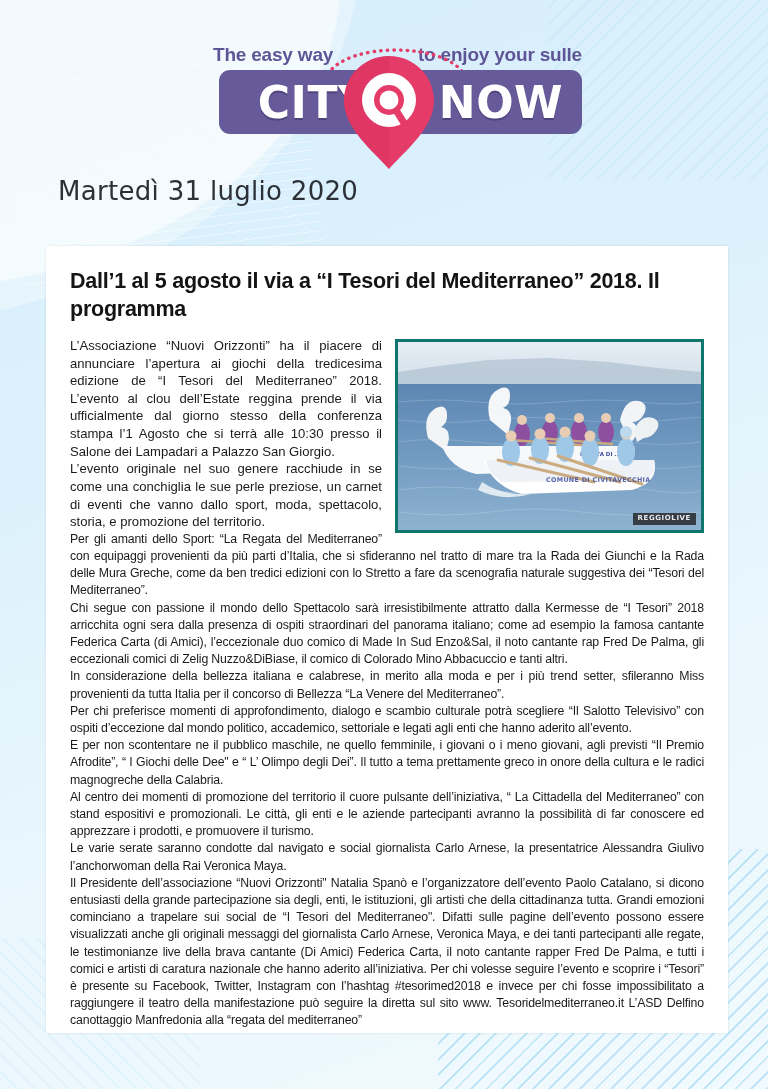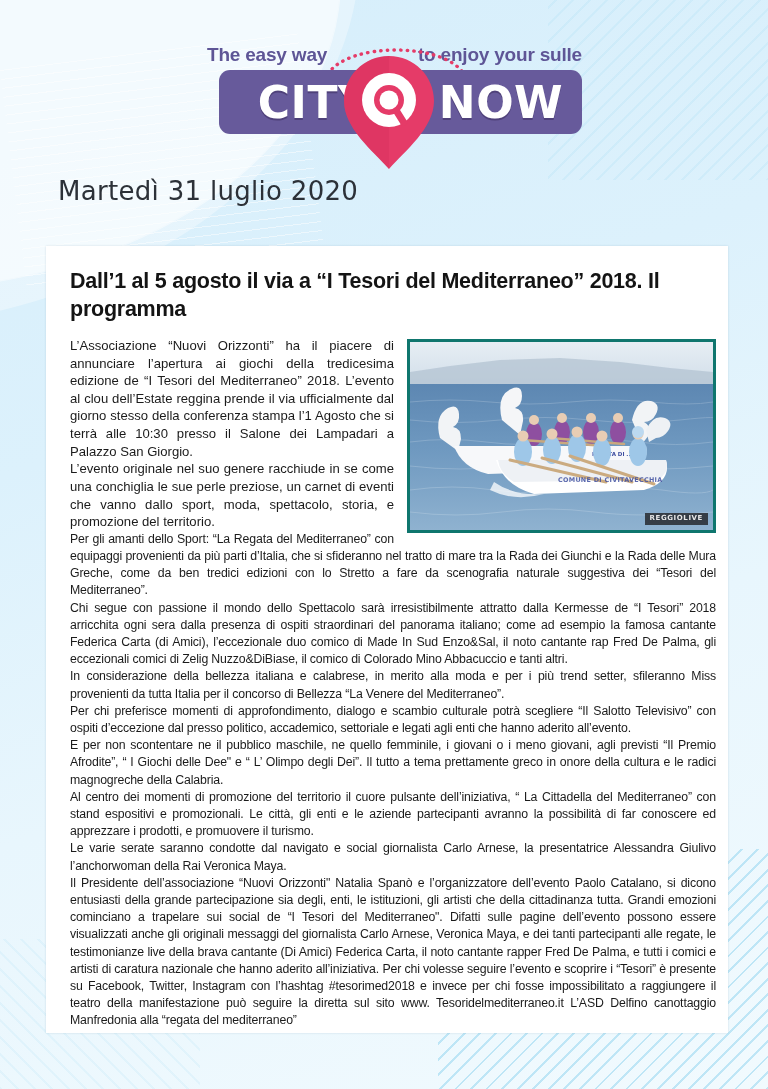--- a/index.html
+++ b/index.html
@@ -82,21 +82,21 @@
     position:absolute;left:196px;top:38px;width:386px;height:130px;
   }
   .tagline{
     position:absolute;top:6px;left:0;width:386px;height:24px;
   }
   .tag-l,.tag-r{
     position:absolute;top:0;
     font-size:19px;font-weight:bold;color:#5e5596;
     letter-spacing:-.2px;white-space:nowrap;
   }
-  .tag-l{left:11px;}
+  .tag-l{left:17px;}
   .tag-r{right:0;}
   .dot-arc{position:absolute;left:130px;top:-4px;width:140px;height:36px;}
 
   .bar{
     position:absolute;top:32px;height:64px;
     background:#675a9b;border-radius:11px;
   }
   .bar-l{left:23px;width:190px;}
   .bar-r{right:0;width:190px;}
   .bar-word{
@@ -125,21 +125,21 @@
     font-weight:400;
   }
 
   
   #card{
     position:absolute;left:46px;top:246px;
     width:682px;height:787px;
     background:#ffffff;z-index:2;
     box-shadow:0 0 2px rgba(120,150,170,.28);
   }
-  .card-inner{padding:22px 12px 0 24px;}
+  .card-inner{padding:22px 24px 0 24px;}
 
   h1.headline{
     margin:0 0 14px 0;
     font-family:"Liberation Sans", sans-serif;
     font-size:21.5px;line-height:1.28;
     font-weight:bold;color:#141414;
     letter-spacing:-.25px;
   }
 
   .float-img{
@@ -309,20 +309,20 @@
       </svg>
       <div class="wmark">REGGIOLIVE</div>
     </div>
 
     <p class="body narrow">L’Associazione “Nuovi Orizzonti” ha il piacere di annunciare l’apertura ai giochi della tredicesima edizione de “I Tesori del Mediterraneo” 2018. L’evento al clou dell’Estate reggina prende il via ufficialmente dal giorno stesso della conferenza stampa l’1 Agosto che si terrà alle 10:30 presso il Salone dei Lampadari a Palazzo San Giorgio.</p>
     <p class="body narrow">L’evento originale nel suo genere racchiude in se come una conchiglia le sue perle preziose, un carnet di eventi che vanno dallo sport, moda, spettacolo, storia, e promozione del territorio.</p>
 
     <p class="body wide">Per gli amanti dello Sport: “La Regata del Mediterraneo” con equipaggi provenienti da più parti d’Italia, che si sfideranno nel tratto di mare tra la Rada dei Giunchi e la Rada delle Mura Greche, come da ben tredici edizioni con lo Stretto a fare da scenografia naturale suggestiva dei “Tesori del Mediterraneo”.</p>
     <p class="body wide">Chi segue con passione il mondo dello Spettacolo sarà irresistibilmente attratto dalla Kermesse de “I Tesori” 2018 arricchita ogni sera dalla presenza di ospiti straordinari del panorama italiano; come ad esempio la famosa cantante Federica Carta (di Amici), l’eccezionale duo comico di Made In Sud Enzo&amp;Sal, il noto cantante rap Fred De Palma, gli eccezionali comici di Zelig Nuzzo&amp;DiBiase, il comico di Colorado Mino Abbacuccio e tanti altri.</p>
     <p class="body wide">In considerazione della bellezza italiana e calabrese, in merito alla moda e per i più trend setter, sfileranno Miss provenienti da tutta Italia per il concorso di Bellezza “La Venere del Mediterraneo”.</p>
-    <p class="body wide">Per chi preferisce momenti di approfondimento, dialogo e scambio culturale potrà scegliere “Il Salotto Televisivo” con ospiti d’eccezione dal presso politico, accademico, settoriale e legati agli enti che hanno aderito all’evento.</p>
+    <p class="body wide">Per chi preferisce momenti di approfondimento, dialogo e scambio culturale potrà scegliere “Il Salotto Televisivo” con ospiti d’eccezione dal mondo politico, accademico, settoriale e legati agli enti che hanno aderito all’evento.</p>
     <p class="body wide">E per non scontentare ne il pubblico maschile, ne quello femminile, i giovani o i meno giovani, agli previsti “Il Premio Afrodite”, “ I Giochi delle Dee" e “ L’ Olimpo degli Dei”. Il tutto a tema prettamente greco in onore della cultura e le radici magnogreche della Calabria.</p>
     <p class="body wide">Al centro dei momenti di promozione del territorio il cuore pulsante dell’iniziativa,  “ La Cittadella del Mediterraneo” con stand espositivi e promozionali. Le città, gli enti e le aziende partecipanti avranno la possibilità di far conoscere ed apprezzare i prodotti,  e promuovere il turismo.</p>
     <p class="body wide">Le varie serate saranno condotte dal navigato e social giornalista Carlo Arnese, la presentatrice Alessandra Giulivo l’anchorwoman della Rai Veronica Maya.</p>
     <p class="body wide">Il Presidente dell’associazione “Nuovi Orizzonti" Natalia Spanò e l’organizzatore dell’evento Paolo Catalano, si dicono entusiasti della grande partecipazione sia degli, enti, le istituzioni, gli artisti che della cittadinanza tutta. Grandi emozioni cominciano a trapelare sui social de “I Tesori del Mediterraneo". Difatti sulle pagine dell’evento possono essere visualizzati anche gli originali messaggi del giornalista Carlo Arnese, Veronica Maya, e dei tanti partecipanti alle regate, le testimonianze live della brava cantante (Di Amici) Federica Carta, il noto cantante rapper Fred De Palma, e tutti i comici e artisti di caratura nazionale che hanno aderito all’iniziativa. Per chi volesse seguire l’evento e scoprire i “Tesori” è presente su Facebook, Twitter, Instagram con l’hashtag #tesorimed2018 e invece per chi fosse impossibilitato a raggiungere il teatro della manifestazione può seguire la diretta sul sito www. Tesoridelmediterraneo.it L’ASD Delfino canottaggio Manfredonia alla “regata del mediterraneo”</p>
 
   </div>
 </div>
 
 </body></html>

